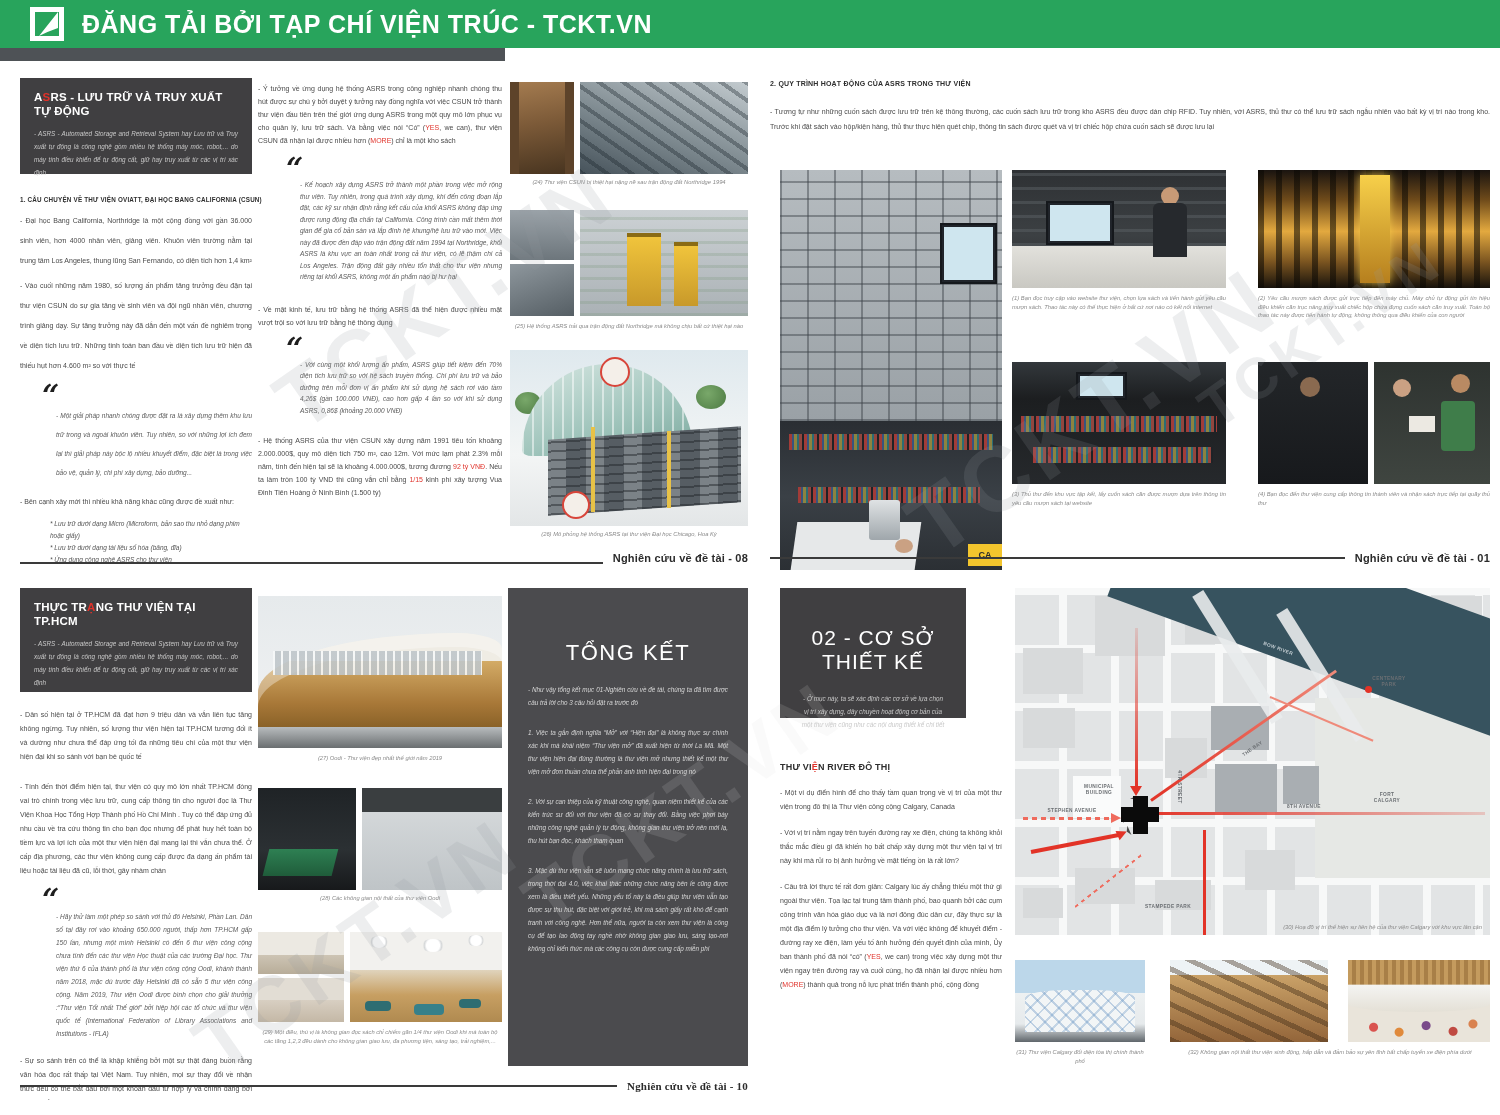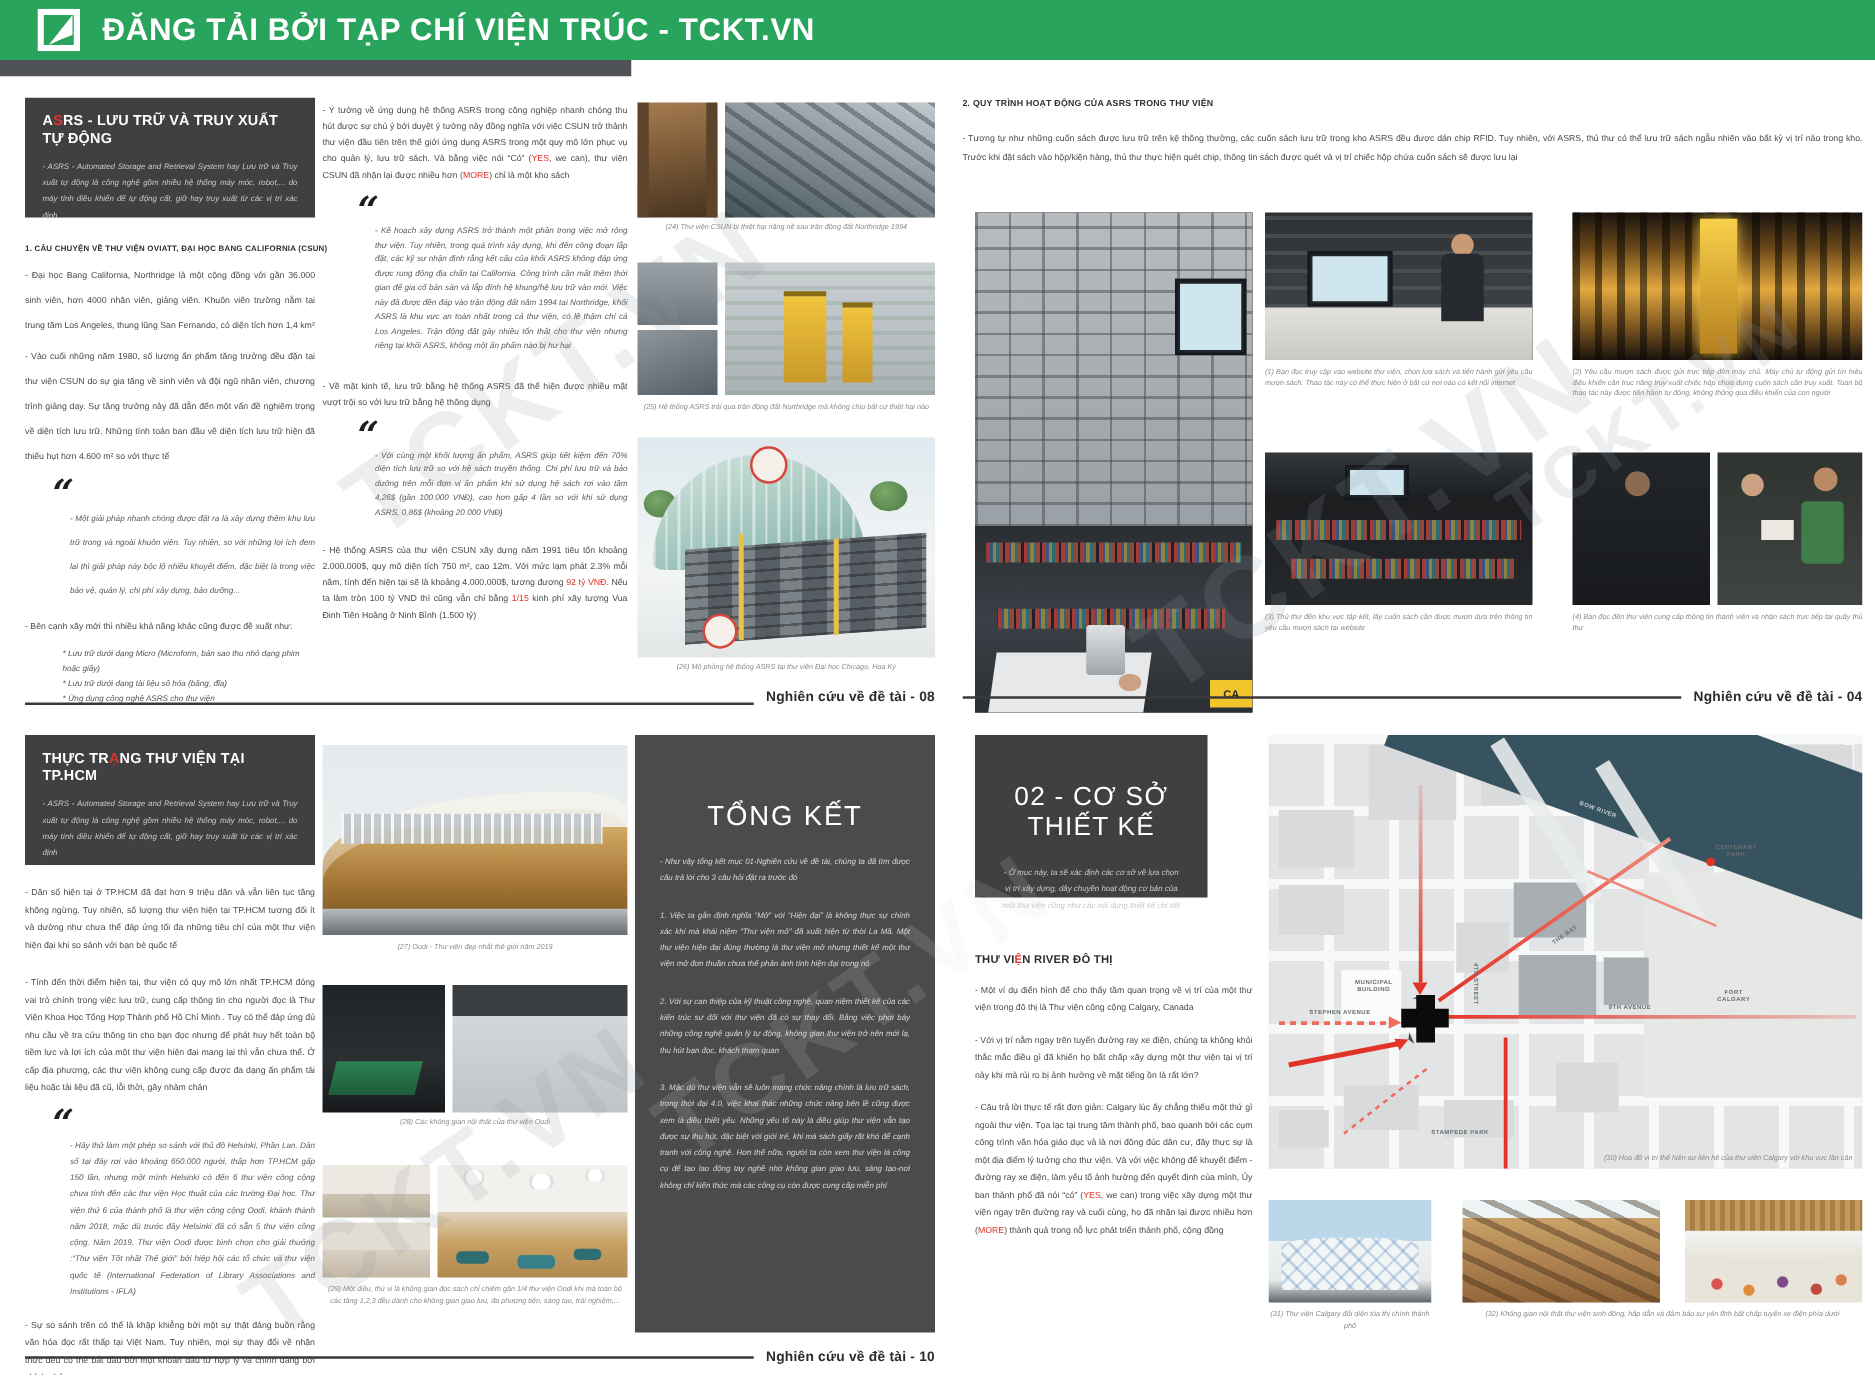--- a/index.html
+++ b/index.html
@@ -271,21 +271,21 @@
     <div class="ph p9d-r" style="left:604px;top:284px;width:116px;height:122px;">
       <div class="head" style="left:16%;top:14%;width:18px;height:18px;"></div>
       <div class="head" style="left:66%;top:10%;width:19px;height:19px;background:#b98a63;"></div>
       <div class="shirt" style="left:58%;top:32%;width:34px;height:50px;"></div>
       <div class="deco" style="left:30%;top:44%;width:26px;height:16px;background:#ece9e2;"></div>
     </div>
     <div class="cap" style="position:absolute;left:242px;top:412px;width:214px;text-align:justify;">(3) Thủ thư đến khu vực tập kết, lấy cuốn sách cần được mượn dựa trên thông tin yêu cầu mượn sách tại website</div>
     <div class="cap" style="position:absolute;left:488px;top:412px;width:232px;text-align:justify;">(4) Bạn đọc đến thư viện cung cấp thông tin thành viên và nhận sách trực tiếp tại quầy thủ thư</div>
     <div class="pagefoot" style="left:0;top:474px;width:720px;">
       <div class="pf-line"></div>
-      <div class="pf-label">Nghiên cứu về đề tài - 04</div>
+      <div class="pf-label">Nghiên cứu về đề tài - 01</div>
     </div>
   </div>
 
   <div class="page" style="left:20px;top:588px;width:728px;height:512px;">
 
     <div class="col" style="left:0;top:0;width:232px;">
       <div class="block" style="width:232px;height:104px;">
         <div class="block-title"><span>THỰC TR</span><span class="red">Ạ</span><span>NG THƯ VIỆN TẠI TP.HCM</span></div>
         <div class="block-desc">- ASRS - Automated Storage and Retrieval System hay Lưu trữ và Truy xuất tự động là công nghệ gồm nhiều hệ thống máy móc, robot,... do máy tính điều khiển để tự động cất, giữ hay truy xuất từ các vị trí xác định</div>
       </div>
@@ -322,21 +322,21 @@
       <div class="cap" style="position:absolute;left:0;top:440px;width:244px;">(29) Một điều, thú vị là không gian đọc sách chỉ chiếm gần 1/4 thư viện Oodi khi mà toàn bộ các tầng 1,2,3 đều dành cho không gian giao lưu, đa phương tiện, sáng tạo, trải nghiệm,...</div>
     </div>
 
     <div class="tk col" style="left:488px;top:0;width:240px;height:478px;">
       <div class="tk-title">TỔNG KẾT</div>
       <div class="tk-p">- Như vậy tổng kết mục 01-Nghiên cứu về đề tài, chúng ta đã tìm được câu trả lời cho 3 câu hỏi đặt ra trước đó</div>
       <div class="tk-p">1. Việc ta gắn định nghĩa “Mở” với “Hiện đại” là không thực sự chính xác khi mà khái niệm “Thư viện mở” đã xuất hiện từ thời La Mã. Một thư viện hiện đại đúng thường là thư viện mở nhưng thiết kế một thư viện mở đơn thuần chưa thể phản ánh tính hiện đại trong nó</div>
       <div class="tk-p">2. Với sự can thiệp của kỹ thuật công nghệ, quan niệm thiết kế của các kiến trúc sư đối với thư viện đã có sự thay đổi. Bằng việc phơi bày những công nghệ quản lý tự động, không gian thư viện trở nên mới lạ, thu hút bạn đọc, khách tham quan</div>
       <div class="tk-p">3. Mặc dù thư viện vẫn sẽ luôn mang chức năng chính là lưu trữ sách, trong thời đại 4.0, việc khai thác những chức năng bên lề cũng được xem là điều thiết yếu. Những yếu tố này là điều giúp thư viện vẫn tạo được sự thu hút, đặc biệt với giới trẻ, khi mà sách giấy rất khó để cạnh tranh với công nghệ. Hơn thế nữa, người ta còn xem thư viện là công cụ để tạo lao động tay nghề nhờ không gian giao lưu, sáng tạo-nơi không chỉ kiến thức mà các công cụ còn được cung cấp miễn phí</div>
     </div>
-    <div class="pagefoot" style="left:0;top:492px;width:728px;">
+    <div class="pagefoot" style="left:0;top:492px;width:728px;font-family:Liberation Serif, serif;">
       <div class="pf-line"></div>
       <div class="pf-label">Nghiên cứu về đề tài - 10</div>
     </div>
   </div>
 
   <div class="page" style="left:770px;top:588px;width:720px;height:512px;">
 
     <div class="col" style="left:10px;top:0;width:222px;">
       <div class="p11-block" style="width:186px;height:130px;">
         <div class="p11-block-title">02 - CƠ SỞ THIẾT KẾ</div>

